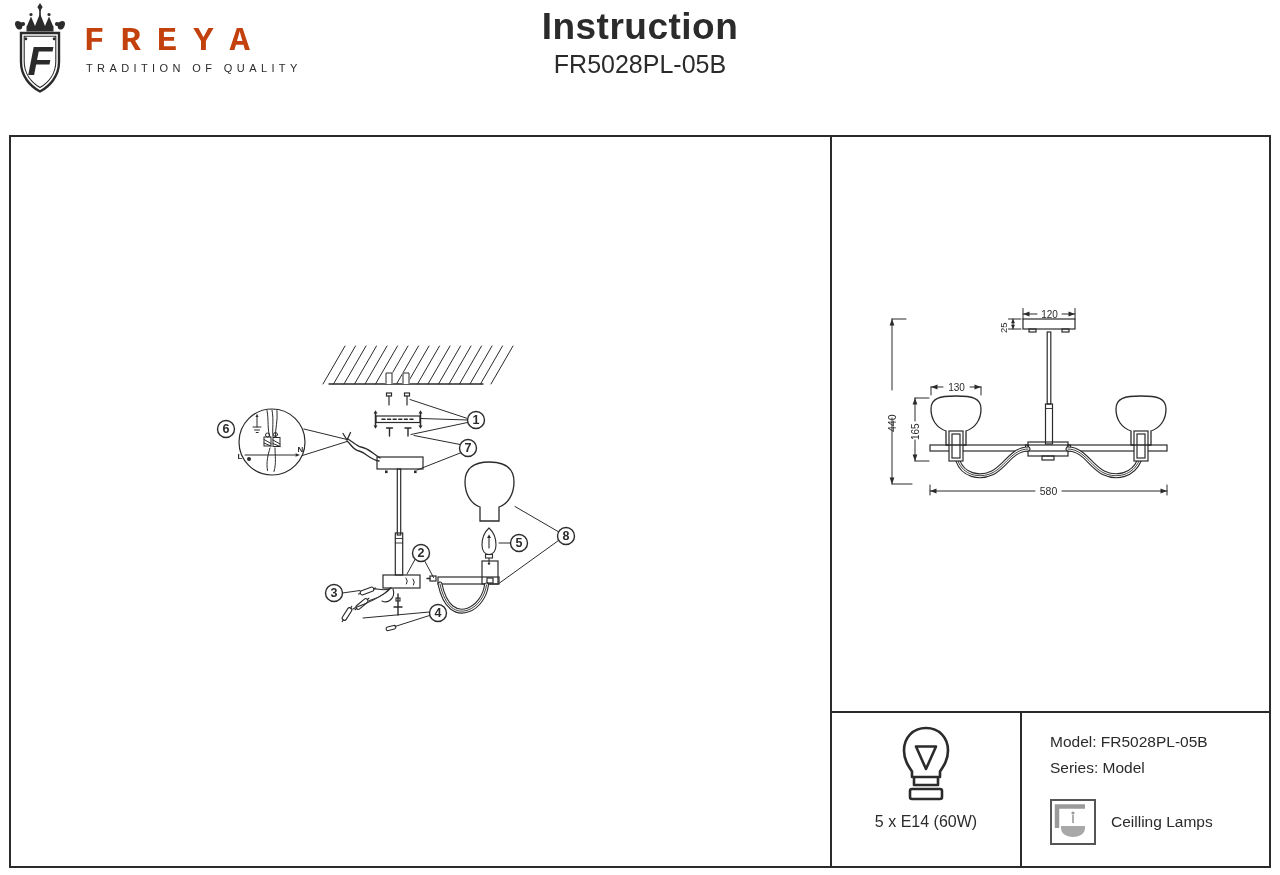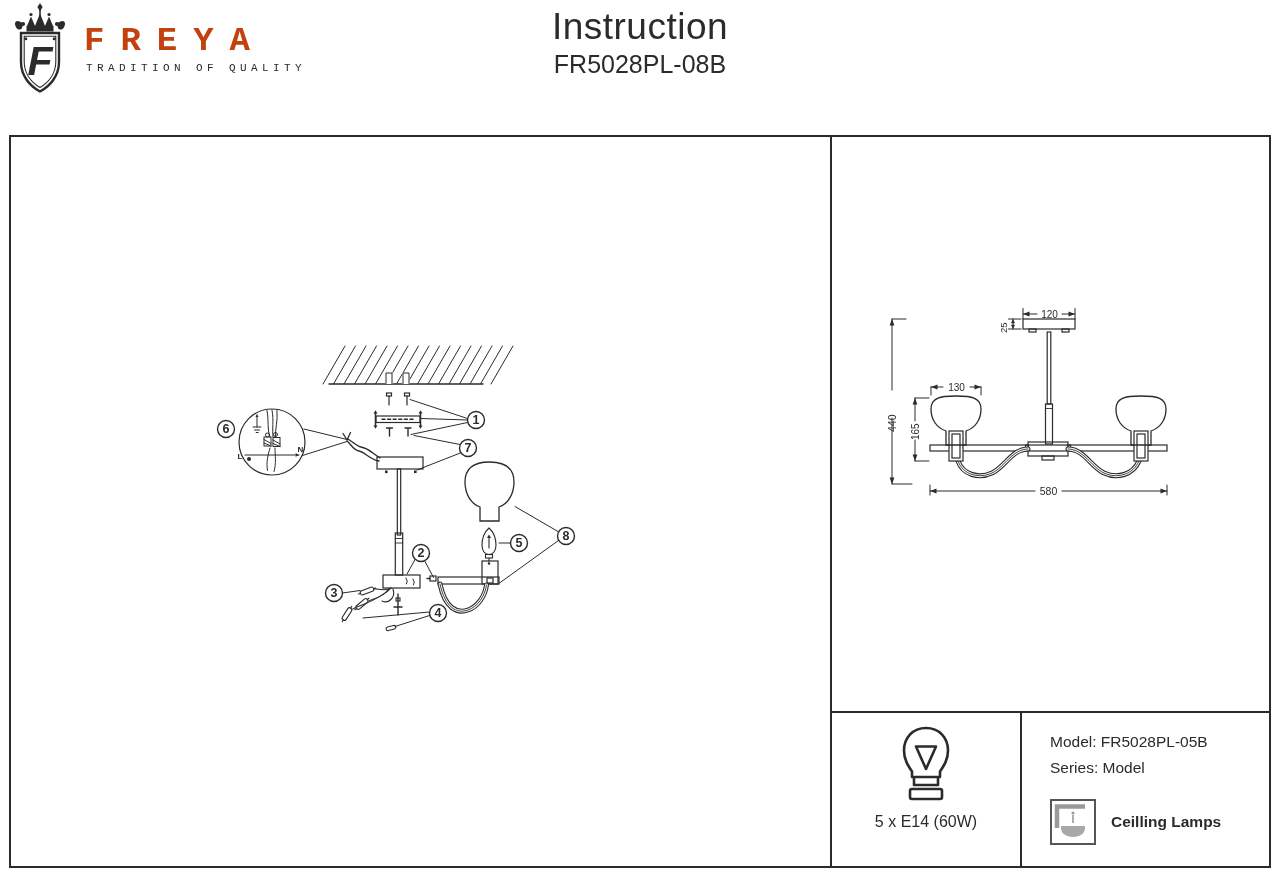--- a/index.html
+++ b/index.html
@@ -4,43 +4,43 @@
 <style>
   * { margin:0; padding:0; box-sizing:border-box; }
   html,body { width:1280px; height:875px; background:#fff; overflow:hidden;
               font-family:"Liberation Sans", sans-serif; color:#2b2b2b; }
   .page { position:relative; width:1280px; height:875px; background:#fff; }
 
   
   .logo { position:absolute; left:8px; top:2px; }
   .brand { position:absolute; left:84px; top:22px; font-family:Liberation Mono, monospace;
            font-weight:bold; font-size:34px; letter-spacing:16px; color:#c2410c; }
-  .tagline { position:absolute; left:86px; top:62px; font-family:Liberation Mono, monospace;
+  .tagline { position:absolute; left:86px; top:62px; font-family:Liberation Sans, sans-serif;
              font-size:11px; letter-spacing:4.4px; color:#2b2b2b; }
   .titleblock { position:absolute; left:0; top:6px; width:1280px; text-align:center; }
-  .title { font-size:37px; font-weight:normal; letter-spacing:0.5px; }
+  .title { font-size:37px; font-weight:bold; letter-spacing:0.5px; }
   .subtitle { font-size:25px; margin-top:2px; }
 
   
   .frame { position:absolute; left:9px; top:135px; width:1262px; height:733px;
            border:2px solid #2b2b2b; }
   .vdiv  { position:absolute; left:819px; top:0; width:2px; height:729px; background:#2b2b2b; }
   .hdiv  { position:absolute; left:819px; top:574px; right:0; height:2px; background:#2b2b2b; }
   .celldiv { position:absolute; left:1009px; top:576px; width:2px; bottom:0; background:#2b2b2b; }
 
   .asm-svg { position:absolute; left:0; top:0; }
   .dim-svg { position:absolute; left:821px; top:0; }
 
   
   .bulb-cell { position:absolute; left:821px; top:564px; width:188px; height:153px;
                display:flex; flex-direction:column; align-items:center; justify-content:center; }
   .bulb-label { font-size:16px; margin-top:8px; }
   .spec-cell { position:absolute; left:1011px; top:576px; right:0; height:153px; padding:16px 0 4px 28px; }
   .spec-line { font-size:15.5px; line-height:26px; }
-  .cat-row { display:flex; align-items:center; margin-top:18px;font-weight:bold; }
+  .cat-row { display:flex; align-items:center; margin-top:18px; }
   .cat-box { width:46px; height:46px; border:2px solid #555; display:flex;
              align-items:center; justify-content:center; }
   .cat-label { font-size:15.5px; margin-left:15px; }
 
   svg text { font-family:"Liberation Sans", sans-serif; fill:#2b2b2b; }
 </style>
 </head>
 <body>
 
 <div class="page">
@@ -66,21 +66,21 @@
       <circle cx="17.8" cy="36.8" r="1.5" fill="#2b2b2b" stroke="none"></circle>
       <circle cx="46.2" cy="36.8" r="1.5" fill="#2b2b2b" stroke="none"></circle>
     </g>
     <text x="32" y="73" text-anchor="middle" font-family="DejaVu Serif, serif" font-style="italic" font-weight="bold" font-size="41">F</text>
   </svg>
   <div class="brand">FREYA</div>
   <div class="tagline">TRADITION OF QUALITY</div>
 
   <div class="titleblock">
     <div class="title">Instruction</div>
-    <div class="subtitle">FR5028PL-08B</div>
+    <div class="subtitle">FR5028PL-05B</div>
   </div>
 
   <div class="frame">
     <div class="vdiv"></div>
     <div class="hdiv"></div>
     <div class="celldiv"></div>
 
     <svg class="asm-svg" width="819" height="729" viewBox="0 0 819 729" fill="none" stroke="#2b2b2b" stroke-width="1.2" stroke-linecap="round">
 
       <g stroke-width="1">

